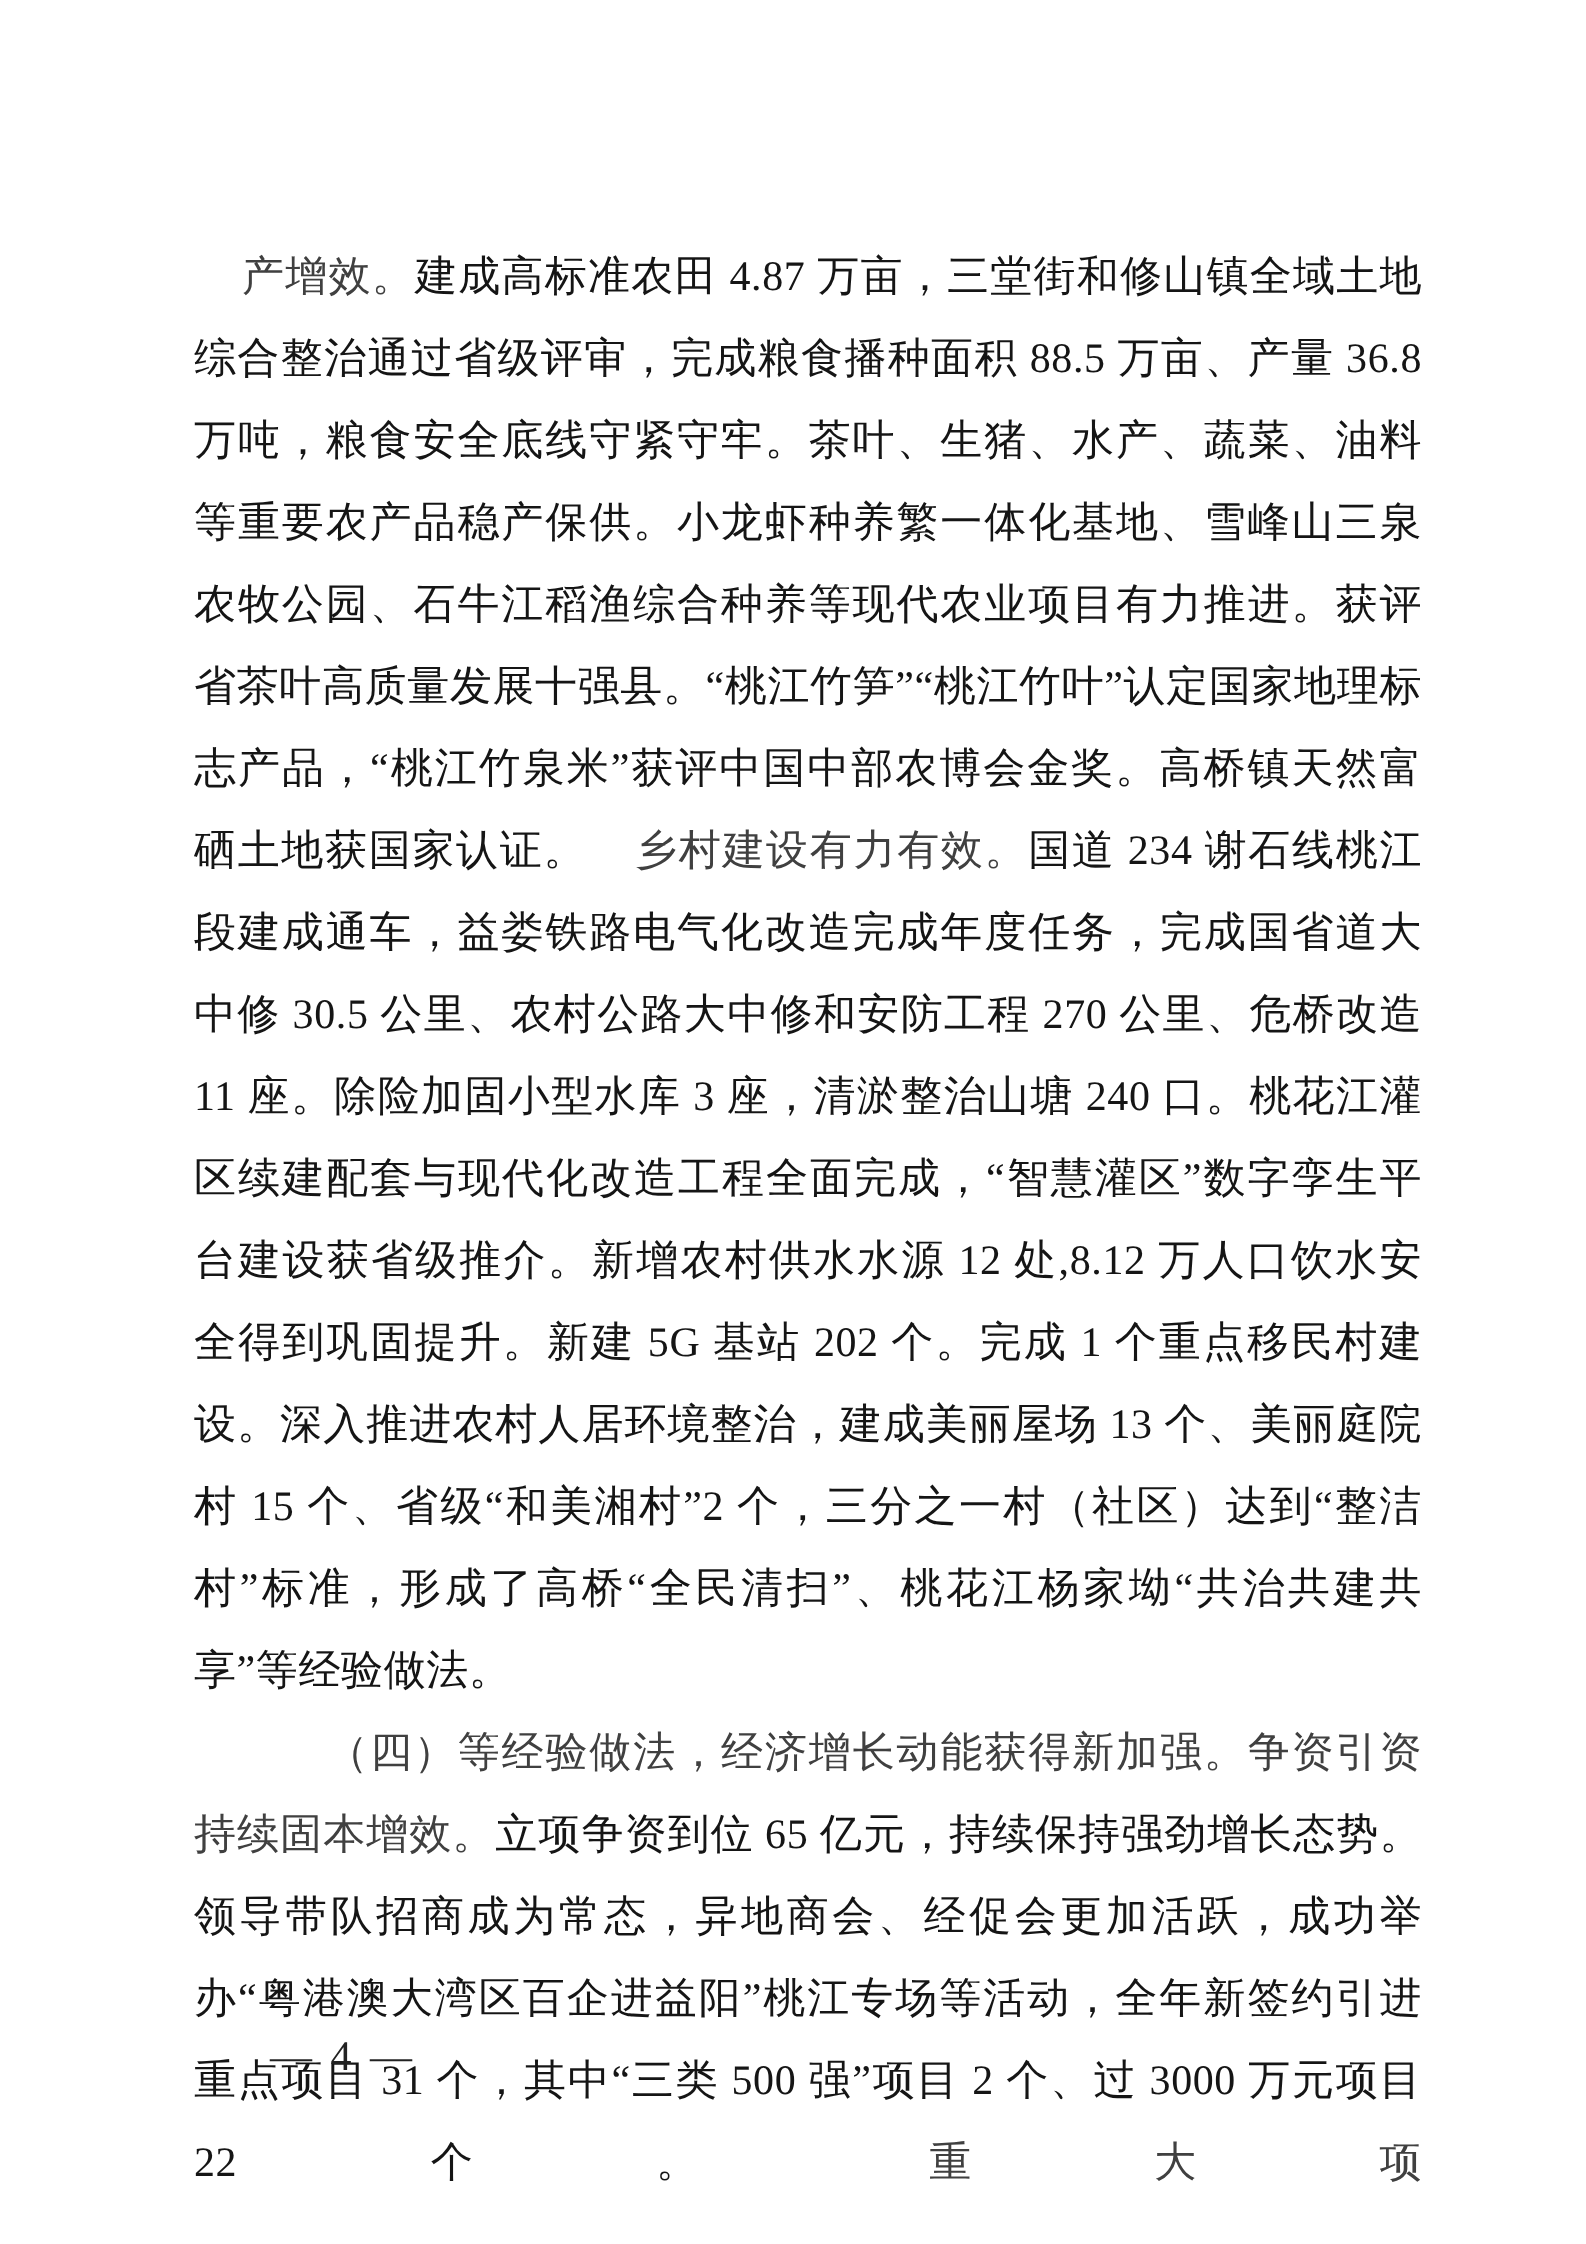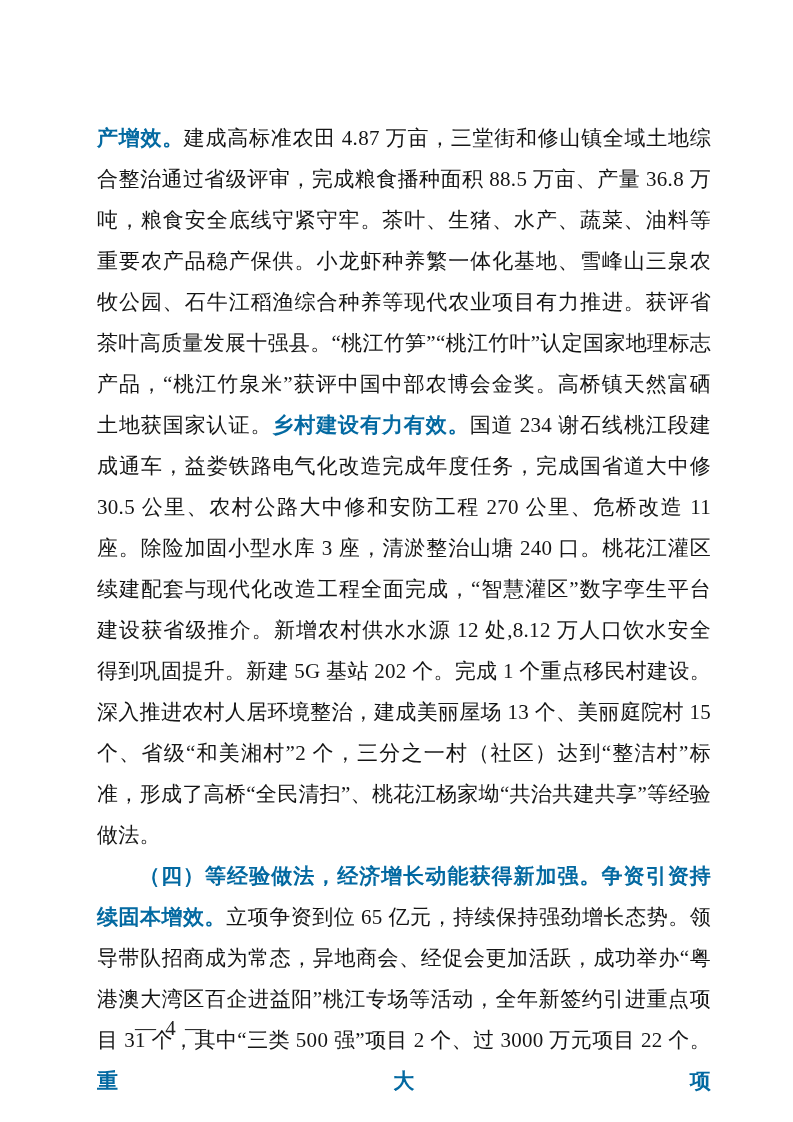--- a/index.html
+++ b/index.html
@@ -33,22 +33,23 @@
   }
   .para.indent {
     text-indent: 2em;
   }
   
   .para.cont {
     text-align-last: justify;
   }
   .seg { color: inherit; }
   .seg.bold {
-    font-weight: bold;
-    color: #0369a1;
+    font-weight: normal;
+    color: #404040;
+    margin-left: 24px;
   }
   .footer {
     position: absolute;
     left: 135px;
     top: 1013px;
     font-size: 21px;
     line-height: 30px;
     color: #222222;
     letter-spacing: 2px;
   }

